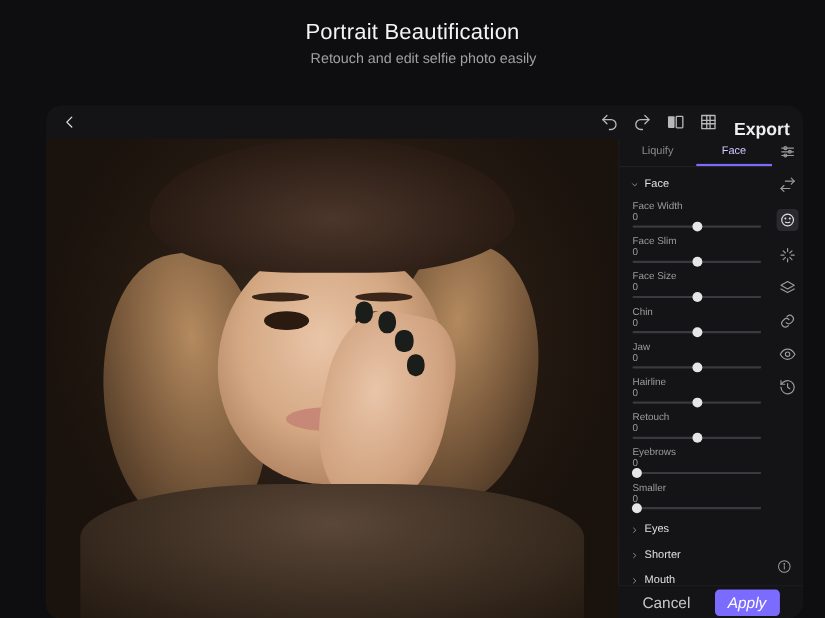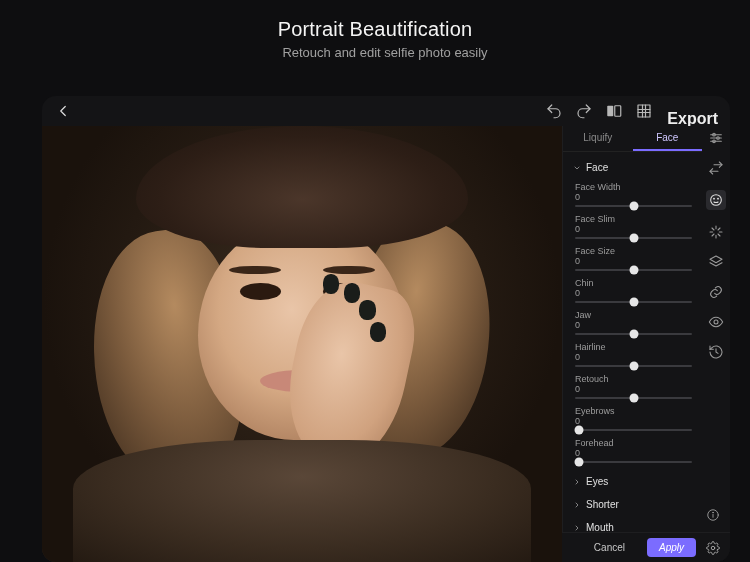--- a/index.html
+++ b/index.html
@@ -170,21 +170,21 @@
 
 .footer {
   position:absolute; bottom:0; right:0;
   width: 168px; height: 30px;
   background:#141416;
   display:flex; align-items:center; justify-content:flex-end;
   gap:10px; padding: 0 10px;
   border-top:1px solid #1e1e20;
 }
 .btn {
-  font-size:10px; padding:4px 12px; border-radius:4px; cursor:pointer;
+  font-size:14px; padding:4px 12px; border-radius:4px; cursor:pointer;
 }
 .btn.cancel { color:#c8c8c8; }
 .btn.apply { background:#7b6cff; color:#fff;font-style:italic; }
 .footer .gear { color:#aaa; cursor:pointer; width:14px; height:14px; }
 
 .info-dot {
   position:absolute; right:10px; bottom:40px;
   width:14px; height:14px; color:#9a9a9a; cursor:pointer;
 }
 
@@ -346,21 +346,21 @@
               <div class="row">
                 <span>Eyebrows</span>
                 <span>0</span>
               </div>
               <div class="track">
                 <div class="thumb" style="left:3%"></div>
               </div>
             </div>
             <div class="sld">
               <div class="row">
-                <span>Forehead</span>
+                <span>Smaller</span>
                 <span>0</span>
               </div>
               <div class="track">
                 <div class="thumb" style="left:3%"></div>
               </div>
             </div>
           </div>
 
         <div class="group">
           <span class="chev">

